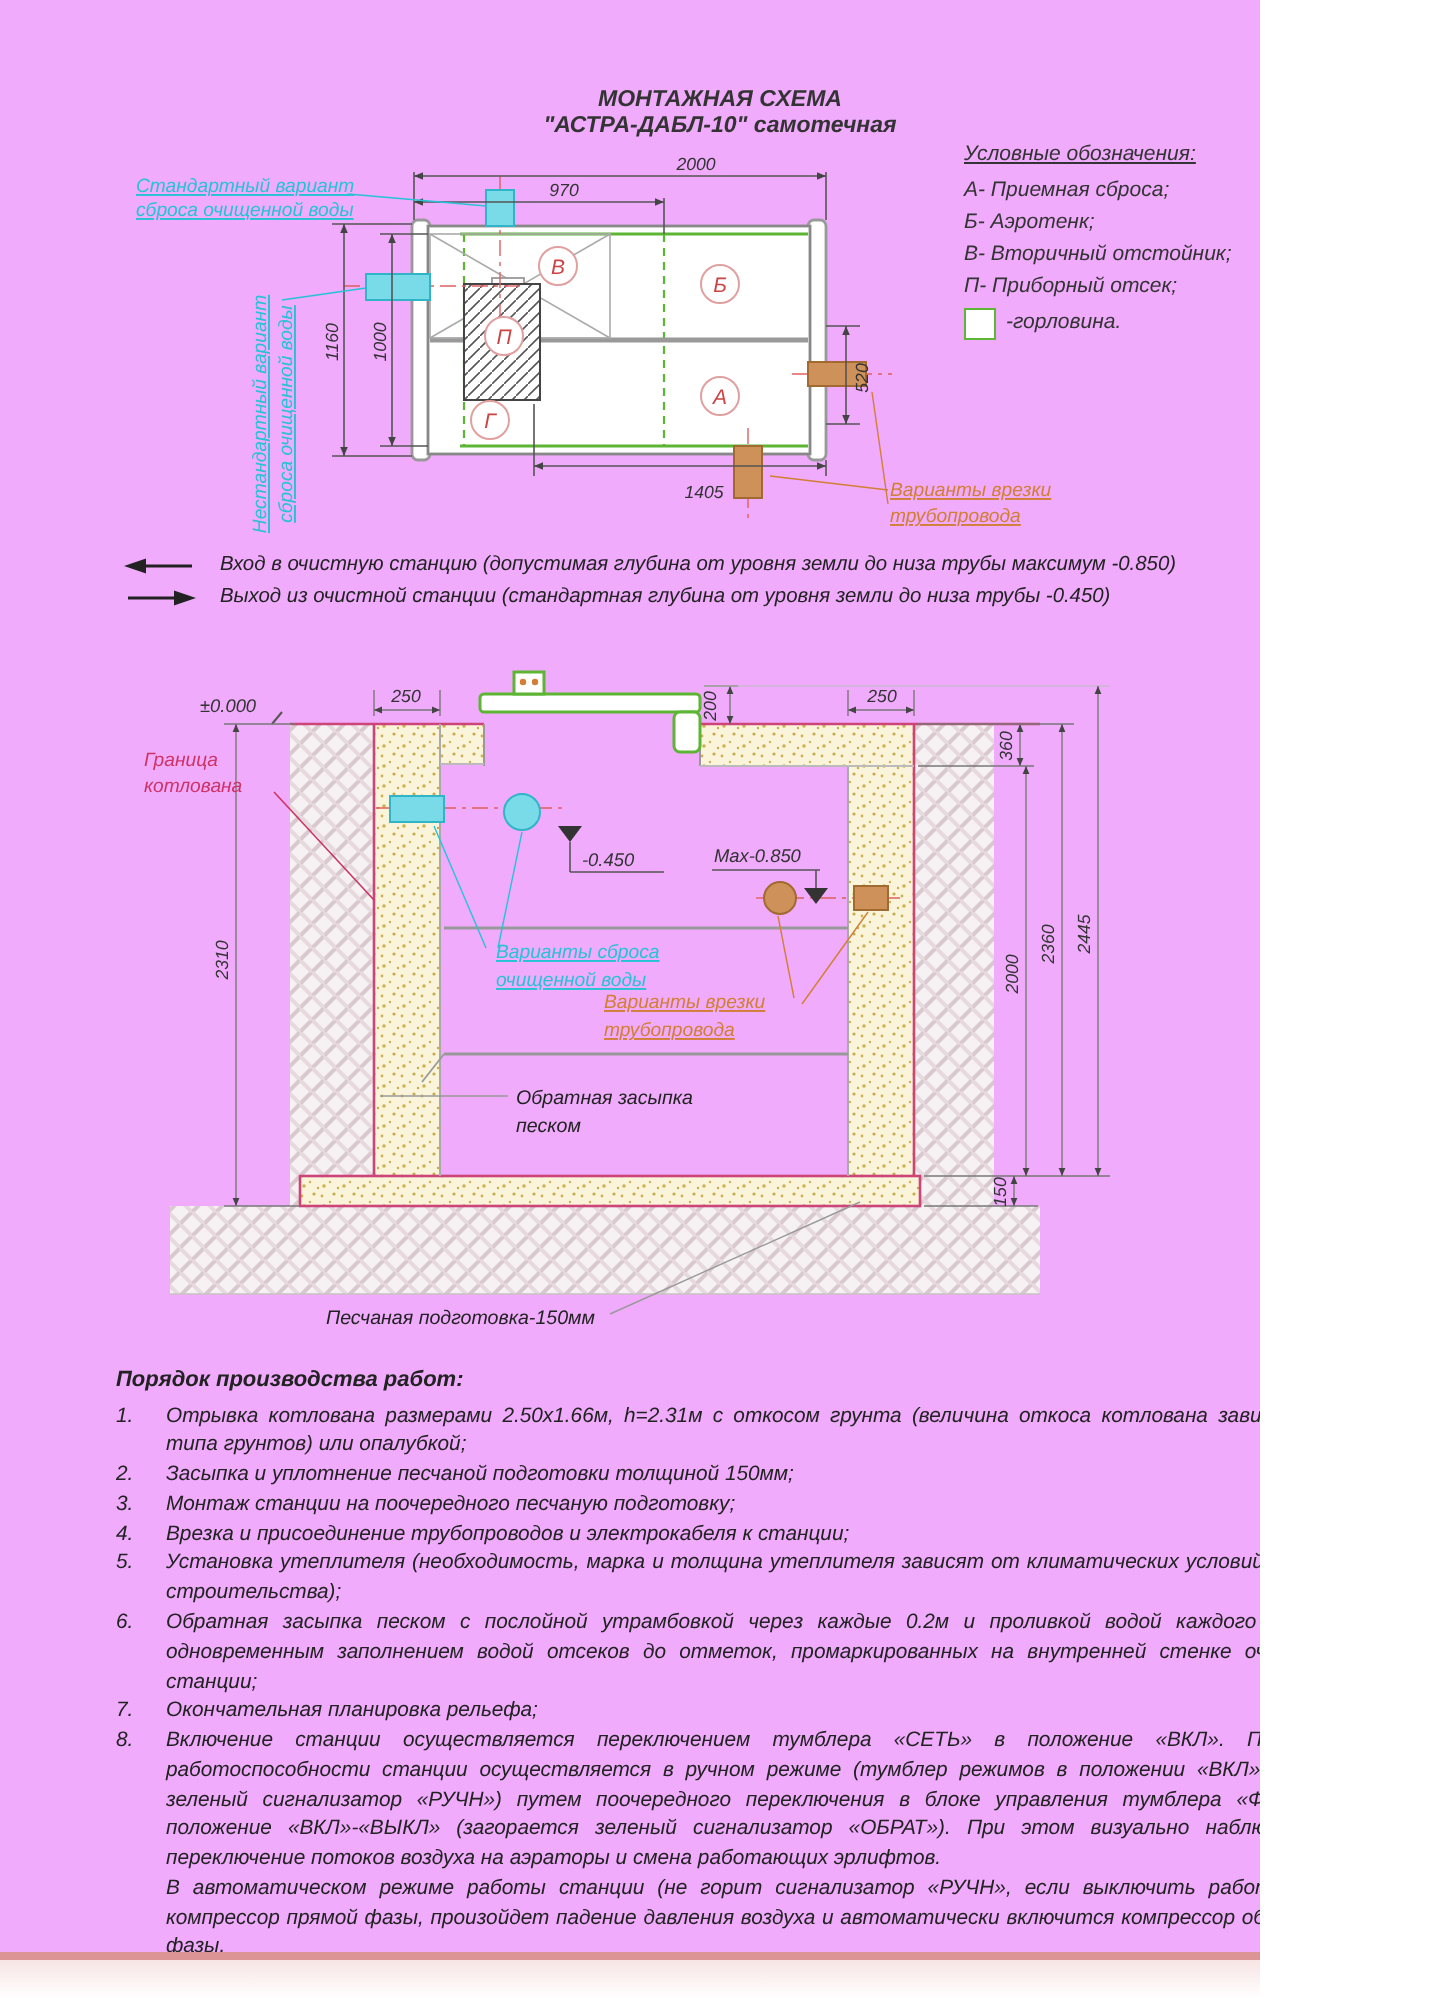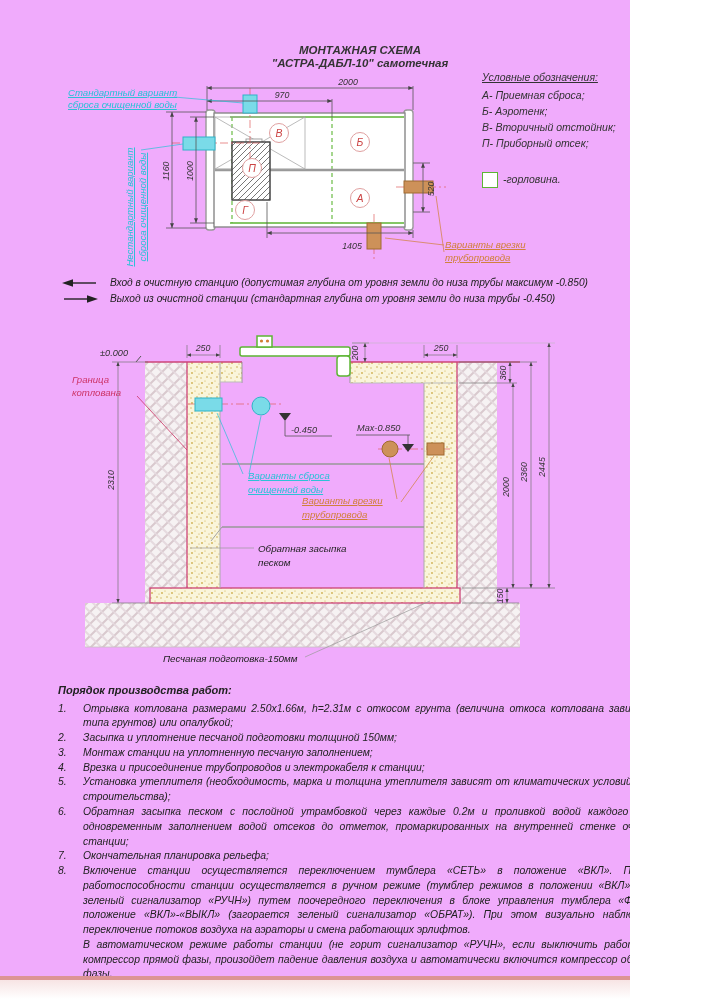--- a/index.html
+++ b/index.html
@@ -3,21 +3,21 @@
 <meta charset="utf-8">
 <style>
   html,body{margin:0;padding:0;background:#fff;}
   .page{position:relative;width:630px;height:999px;background:#f0abfc;overflow:hidden;
         font-family:"Liberation Sans",sans-serif;color:#222;}
   .title{position:absolute;left:210px;top:44px;width:300px;text-align:center;
          font-style:italic;font-size:11.5px;font-weight:bold;color:#333;line-height:1.15;}
   .legend{position:absolute;left:482px;top:70px;width:190px;font-style:italic;
           font-size:10.5px;color:#333;line-height:1.52;}
   .legend-title{text-decoration:underline;margin-bottom:2px;}
-  .legend-gor{display:flex;align-items:center;gap:5px;margin-top:20px;}
+  .legend-gor{display:flex;align-items:center;gap:5px;margin-top:2px;}
   .gsq{display:inline-block;width:14px;height:14px;border:1.6px solid #5cb533;background:#fff;}
   .arrow-notes{position:absolute;left:62px;top:277px;width:635px;font-style:italic;
                font-size:10.2px;color:#222;}
   .arrow-row{display:flex;align-items:flex-end;gap:12px;margin-bottom:5px;}
   .arrow-row svg{flex:none;}
   .notes{position:absolute;left:58px;top:683px;width:612px;font-style:italic;
          font-size:10.4px;color:#222;line-height:1.42;}
   .notes-title{font-size:11px;margin-bottom:3px;font-weight:bold;}
   .nrow{display:flex;}
   .nnum{flex:none;width:25px;}
@@ -307,21 +307,21 @@
     <div class="nrow">
         <span class="nnum">1.</span>
         <span class="ntext">Отрывка котлована размерами 2.50х1.66м, h=2.31м с откосом грунта (величина откоса котлована зависит от типа грунтов) или опалубкой;</span>
       </div>
     <div class="nrow">
         <span class="nnum">2.</span>
         <span class="ntext">Засыпка и уплотнение песчаной подготовки толщиной 150мм;</span>
       </div>
     <div class="nrow">
         <span class="nnum">3.</span>
-        <span class="ntext">Монтаж станции на уплотненную песчаную заполнением;</span>
+        <span class="ntext">Монтаж станции на поочередного песчаную подготовку;</span>
       </div>
     <div class="nrow">
         <span class="nnum">4.</span>
         <span class="ntext">Врезка и присоединение трубопроводов и электрокабеля к станции;</span>
       </div>
     <div class="nrow">
         <span class="nnum">5.</span>
         <span class="ntext">Установка утеплителя (необходимость, марка и толщина утеплителя зависят от климатических условий района строительства);</span>
       </div>
     <div class="nrow">

